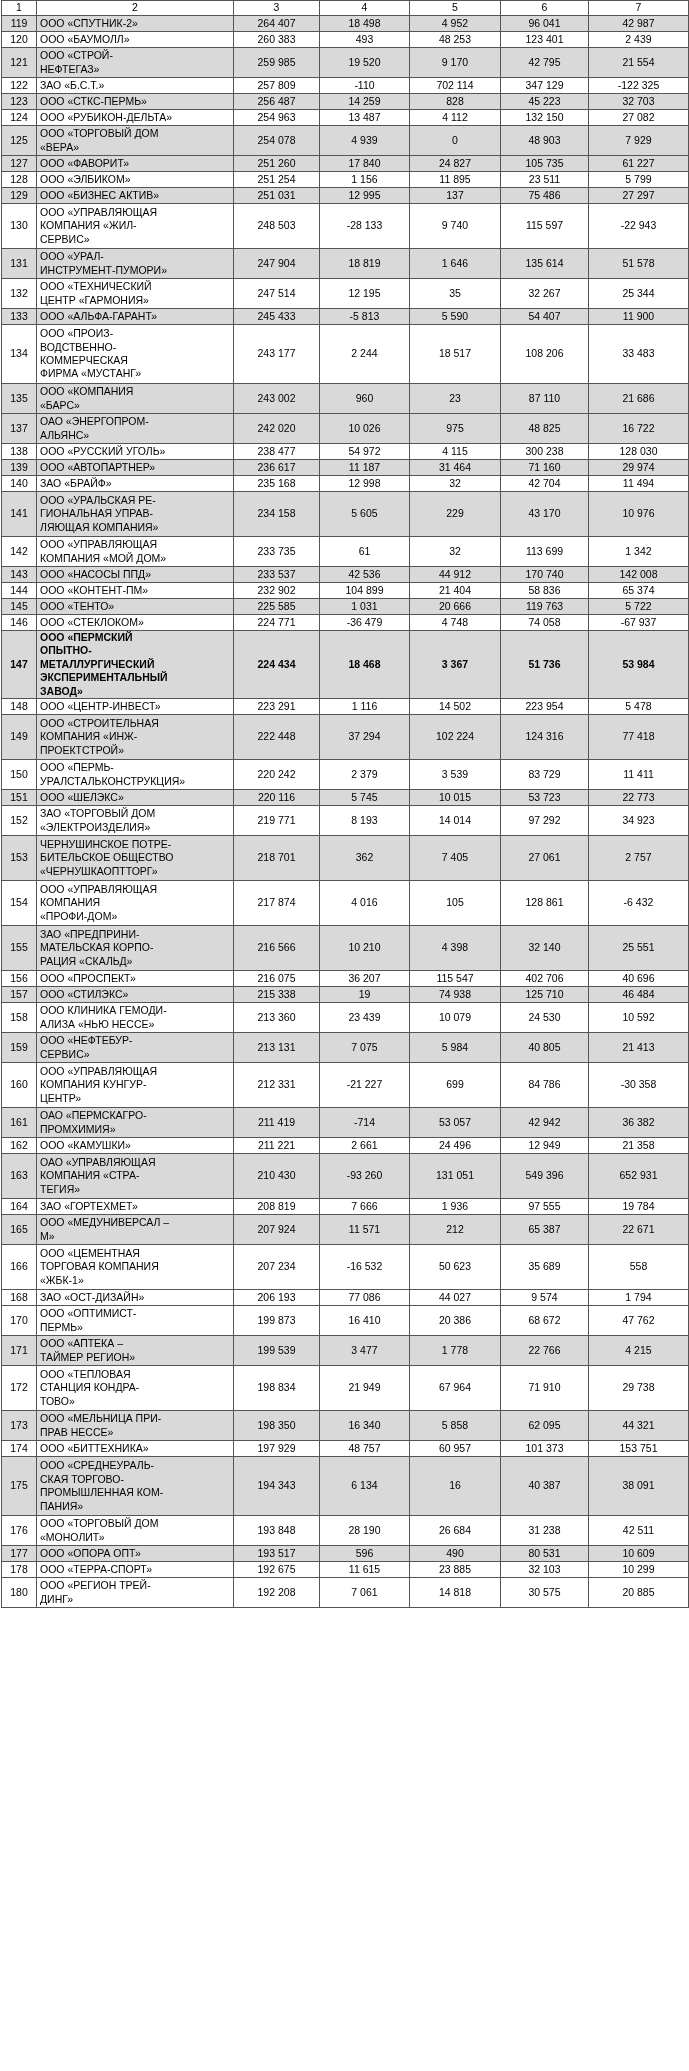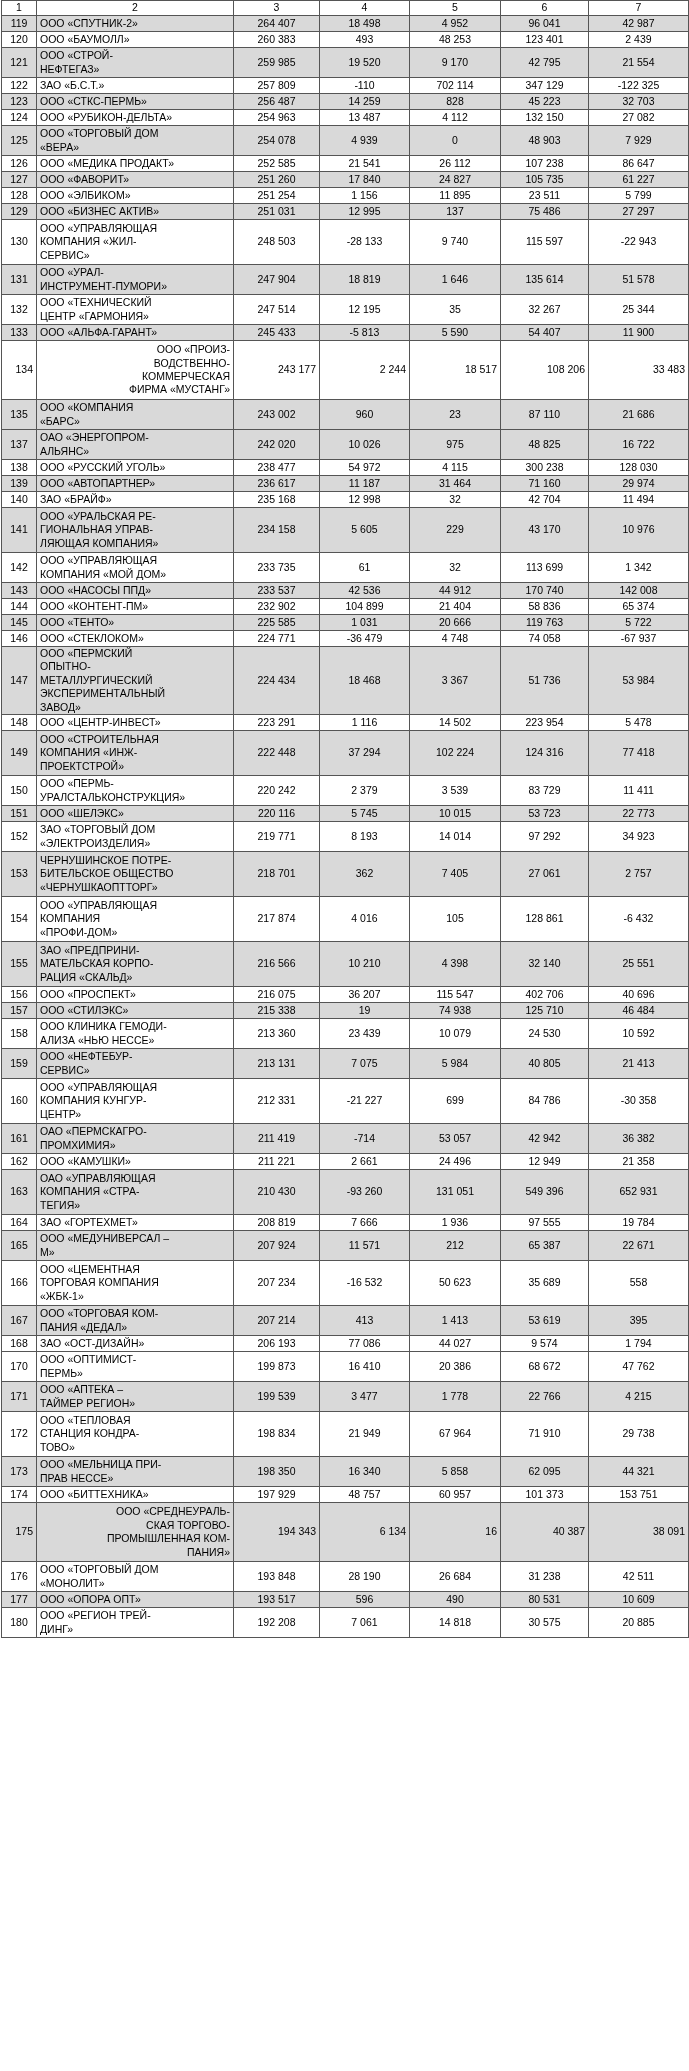--- a/index.html
+++ b/index.html
@@ -62,22 +62,22 @@
   td.num {
     text-align: center;
     white-space: nowrap;
   }
   tr.shaded td { background: #d9d9d9; }
   tr.plain td { background: #ffffff; }
 
   tr[data-lines="1"] td { height: 16px; }
   tr[data-lines="2"] td { height: 30px; }
   tr[data-lines="3"] td { height: 45px; }
-  tr[data-lines="4"] td { height: 59px; text-align: right; }
-  tr[data-lines="5"] td { height: 66px; }
+  tr[data-lines="4"] td { height: 59px; }
+  tr[data-lines="5"] td { height: 66px; font-weight: bold; }
 </style>
 </head>
 <body>
 
 <div id="table-wrap">
   <table class="data-table">
     <colgroup>
       <col class="c1">
         <col class="c2">
         <col class="c3">
@@ -156,29 +156,20 @@
         <tr class="shaded" data-lines="2">
           <td class="idx">125</td>
           <td class="name">ООО «ТОРГОВЫЙ ДОМ
 «ВЕРА»</td>
           <td class="num">254 078</td>
           <td class="num">4 939</td>
           <td class="num">0</td>
           <td class="num">48 903</td>
           <td class="num">7 929</td>
         </tr>
-        <tr class="plain" data-lines="1">
-          <td class="idx">126</td>
-          <td class="name">ООО «МЕДИКА ПРОДАКТ»</td>
-          <td class="num">252 585</td>
-          <td class="num">21 541</td>
-          <td class="num">26 112</td>
-          <td class="num">107 238</td>
-          <td class="num">86 647</td>
-        </tr>
         <tr class="shaded" data-lines="1">
           <td class="idx">127</td>
           <td class="name">ООО «ФАВОРИТ»</td>
           <td class="num">251 260</td>
           <td class="num">17 840</td>
           <td class="num">24 827</td>
           <td class="num">105 735</td>
           <td class="num">61 227</td>
         </tr>
         <tr class="plain" data-lines="1">
@@ -552,30 +543,20 @@
           <td class="idx">166</td>
           <td class="name">ООО «ЦЕМЕНТНАЯ
 ТОРГОВАЯ КОМПАНИЯ
 «ЖБК-1»</td>
           <td class="num">207 234</td>
           <td class="num">-16 532</td>
           <td class="num">50 623</td>
           <td class="num">35 689</td>
           <td class="num">558</td>
         </tr>
-        <tr class="shaded" data-lines="2">
-          <td class="idx">167</td>
-          <td class="name">ООО «ТОРГОВАЯ КОМ-
-ПАНИЯ «ДЕДАЛ»</td>
-          <td class="num">207 214</td>
-          <td class="num">413</td>
-          <td class="num">1 413</td>
-          <td class="num">53 619</td>
-          <td class="num">395</td>
-        </tr>
         <tr class="plain" data-lines="1">
           <td class="idx">168</td>
           <td class="name">ЗАО «ОСТ-ДИЗАЙН»</td>
           <td class="num">206 193</td>
           <td class="num">77 086</td>
           <td class="num">44 027</td>
           <td class="num">9 574</td>
           <td class="num">1 794</td>
         </tr>
         <tr class="plain" data-lines="2">
@@ -652,20 +633,29 @@
         </tr>
         <tr class="shaded" data-lines="1">
           <td class="idx">177</td>
           <td class="name">ООО «ОПОРА ОПТ»</td>
           <td class="num">193 517</td>
           <td class="num">596</td>
           <td class="num">490</td>
           <td class="num">80 531</td>
           <td class="num">10 609</td>
         </tr>
+        <tr class="plain" data-lines="1">
+          <td class="idx">178</td>
+          <td class="name">ООО «ТЕРРА-СПОРТ»</td>
+          <td class="num">192 675</td>
+          <td class="num">11 615</td>
+          <td class="num">23 885</td>
+          <td class="num">32 103</td>
+          <td class="num">10 299</td>
+        </tr>
         <tr class="plain" data-lines="2">
           <td class="idx">180</td>
           <td class="name">ООО «РЕГИОН ТРЕЙ-
 ДИНГ»</td>
           <td class="num">192 208</td>
           <td class="num">7 061</td>
           <td class="num">14 818</td>
           <td class="num">30 575</td>
           <td class="num">20 885</td>
         </tr>

